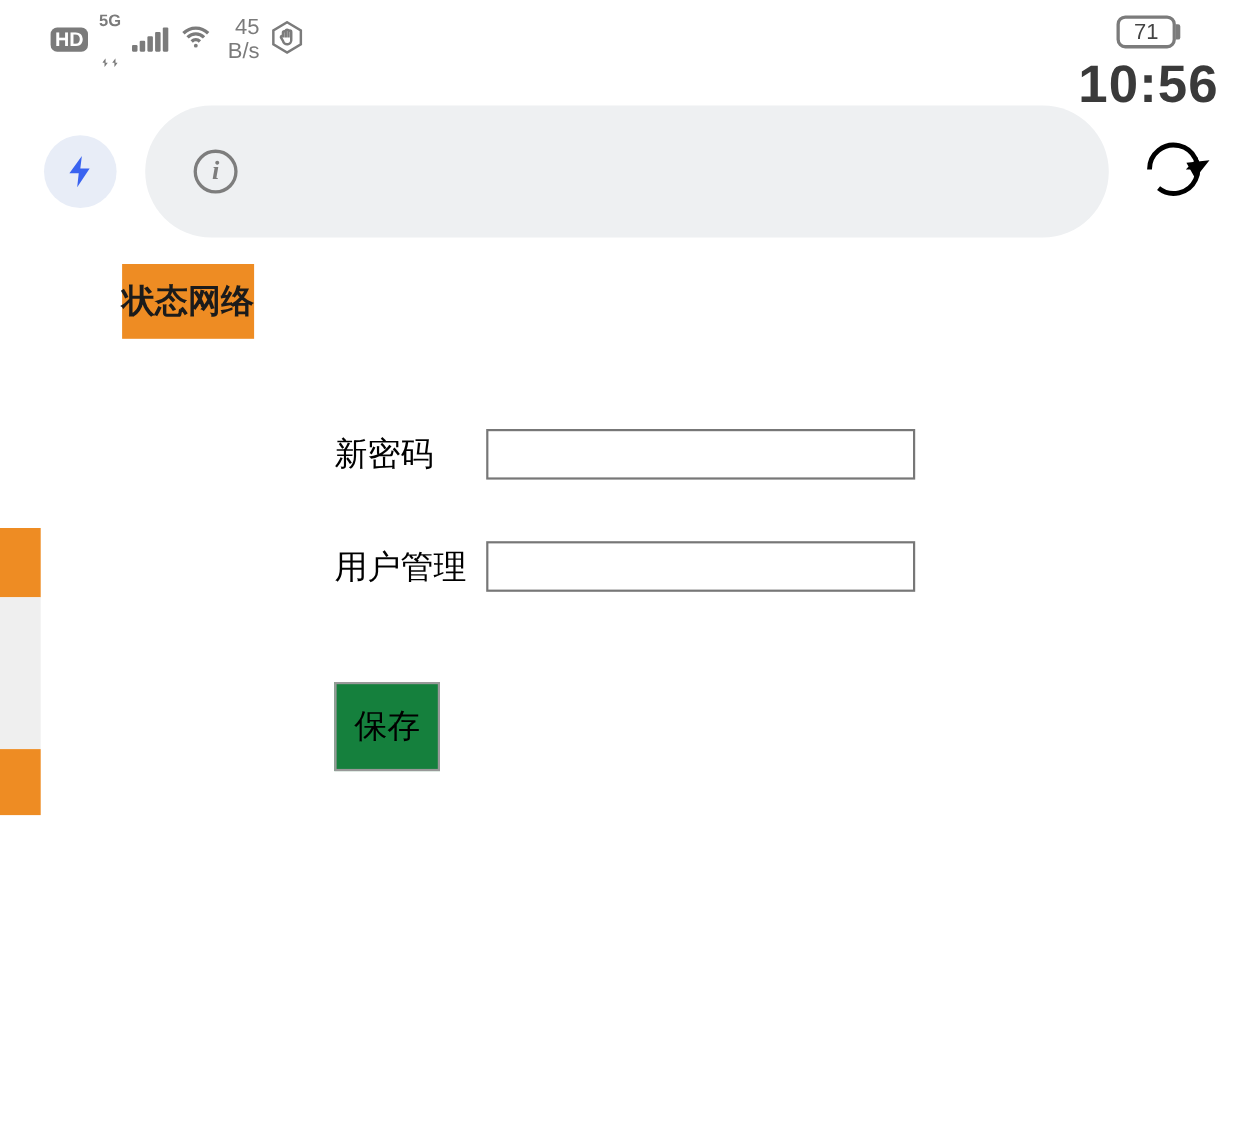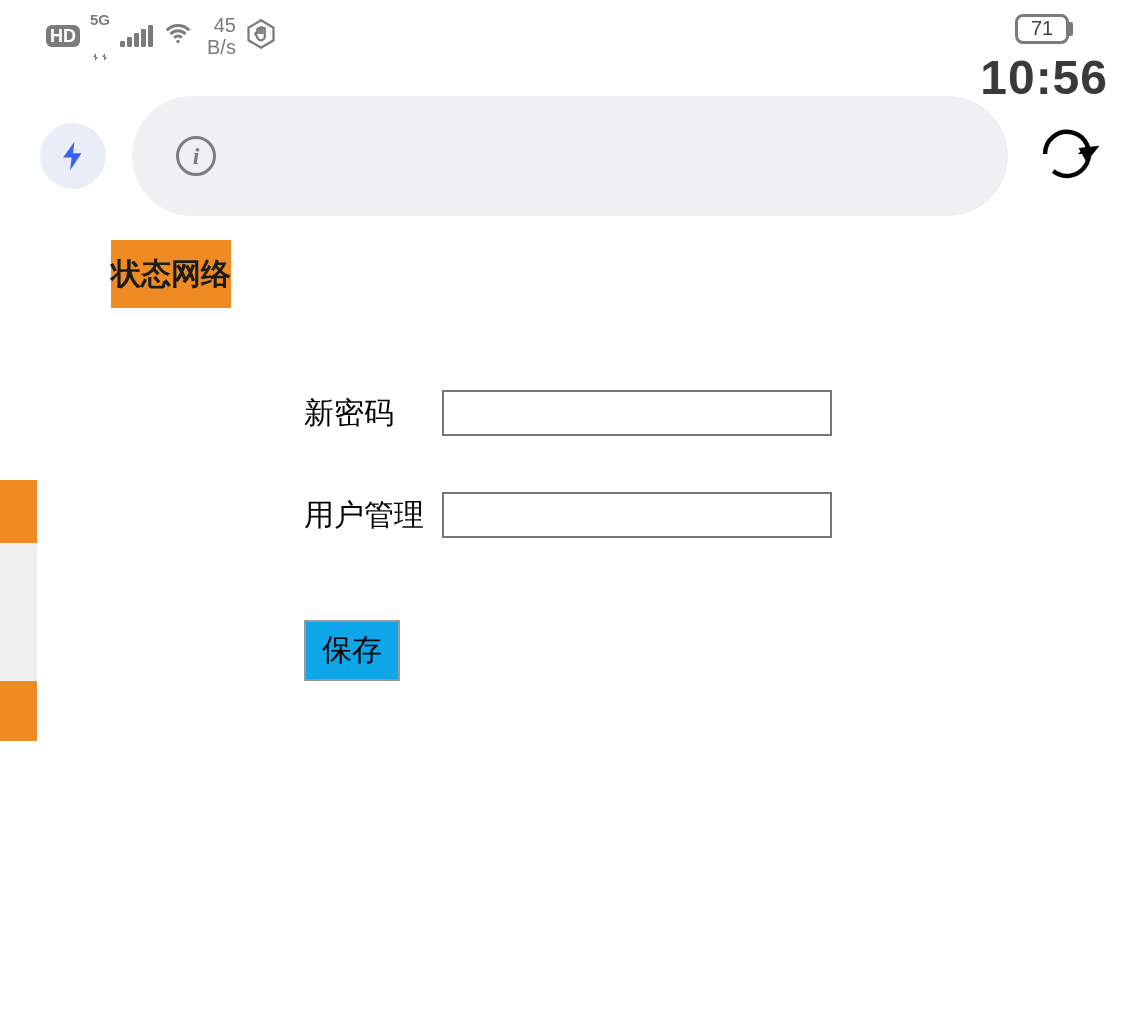--- a/index.html
+++ b/index.html
@@ -246,22 +246,22 @@
     width: 390px;
     height: 46px;
     border: 2px solid #777;
     background: #fff;
     font-size: 24px;
     padding: 0 8px;
   }
   .save-btn {
     margin-top: 26px;
     font-size: 30px;
-    padding: 8px 16px;
-    background: #0ea5e9;
+    padding: 18px 16px;
+    background: #15803d;
     border: 2px solid #999;
     cursor: pointer;
   }
 </style>
 </head>
 <body>
 
 <div class="status-bar">
   <div class="status-left">
     <span class="hd-badge">HD</span>

